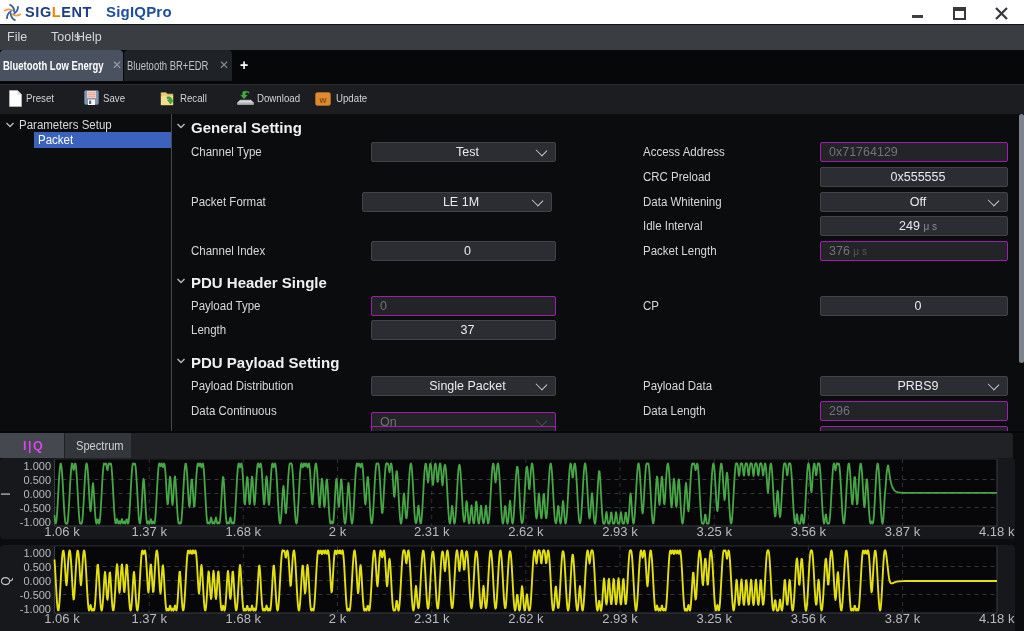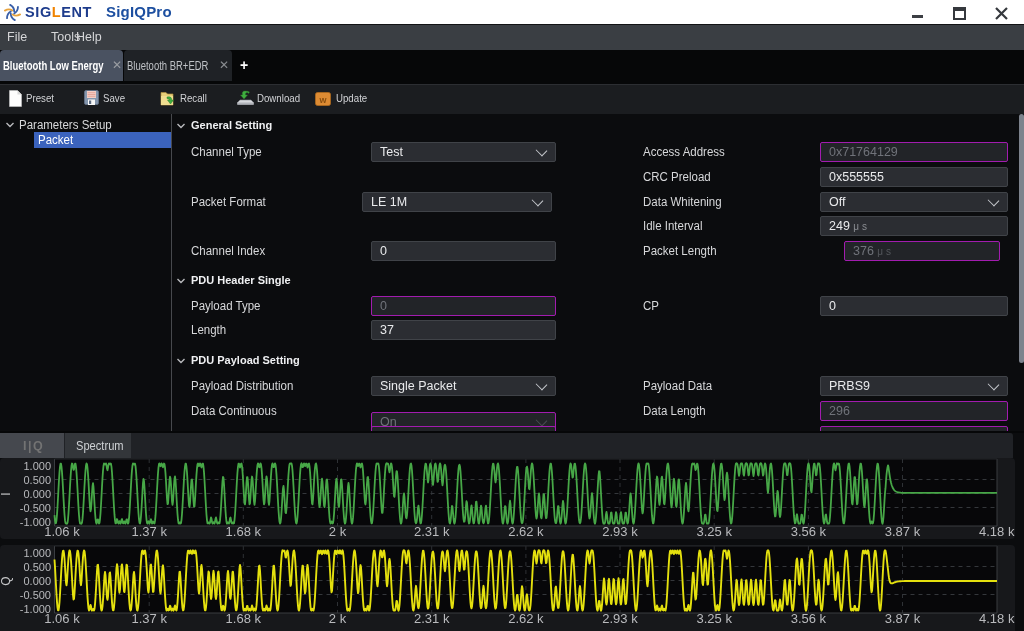--- a/index.html
+++ b/index.html
@@ -25,24 +25,24 @@
 
   
   #toolbar { left:0; top:84px; width:1024px; height:30px; background:#1b1d20; border-top:1px solid #2c2e32; }
   .tbtxt { position:absolute; top:9px; font-size:11px; color:#d2d3d6; transform:scaleX(0.88); transform-origin:0 50%; white-space:nowrap; }
 
   
   #main { left:0; top:114px; width:1024px; height:317px; background:#0b0c0e; overflow:hidden; }
   #vsep { left:171px; top:114px; width:1px; height:317px; background:#47494d; }
 
   .lbl { position:absolute; font-size:12.5px; color:#d7d8da; white-space:nowrap; transform:scaleX(0.92); transform-origin:0 50%; }
-  .hdr { position:absolute; font-size:11px; font-weight:bold; color:#eff0f2; white-space:nowrap; }
+  .hdr { position:absolute; font-size:15px; font-weight:bold; color:#eff0f2; white-space:nowrap; }
   .chev { position:absolute; width:12px; height:12px; }
   .field { position:absolute; height:20px; border-radius:2px; font-size:12.5px; line-height:18px; padding-left:8px; white-space:nowrap; }
-  .en  { background:#2b2d32; border:1px solid #404348; color:#e9eaec; }
+  .en  { background:#2b2d32; border:1px solid #404348; color:#e9eaec;text-align:center; }
   .dis { background:#222428; border:1px solid #a21caf; color:#70737a; }
   .dd::after { content:""; position:absolute; right:9px; top:5px; width:8px; height:8px; border-right:1.6px solid #c6c9cd; border-bottom:1.6px solid #c6c9cd; transform:rotate(45deg) scale(1,0.85); transform-origin:center; margin-top:-2px; }
   .dd.dis::after { border-color:#4a4d52; }
 
   
   #ctabbar { left:0; top:433px; width:1013px; height:25px; background:#202226; border-radius:0 3px 0 0; }
 
   .chartpanel { position:absolute; left:0; width:1015px; background:#17181b; border-radius:4px; }
   .rot { position:absolute; color:#c6c7c9; font-size:12px; transform:rotate(-90deg); }
 </style>
@@ -168,34 +168,34 @@
 
   <div class="lbl abs" style="left:643px;top:145px">Access Address</div>
   <div class="field dis abs" style="left:820px;top:142px;width:188px">0x71764129</div>
   <div class="lbl abs" style="left:643px;top:170px">CRC Preload</div>
   <div class="field en abs" style="left:820px;top:167px;width:188px">0x555555</div>
   <div class="lbl abs" style="left:643px;top:195px">Data Whitening</div>
   <div class="field en dd abs" style="left:820px;top:192px;width:188px">Off</div>
   <div class="lbl abs" style="left:643px;top:219px">Idle Interval</div>
   <div class="field en abs" style="left:820px;top:216px;width:188px">249 <span style="font-size:10px;color:#8b8e93">μ s</span></div>
   <div class="lbl abs" style="left:643px;top:244px">Packet Length</div>
-  <div class="field dis abs" style="left:844px;top:241px;width:156px">376 <span style="font-size:10px;color:#55585d">μ s</span></div>
+  <div class="field dis abs" style="left:820px;top:241px;width:188px">376 <span style="font-size:10px;color:#55585d">μ s</span></div>
   <div class="lbl abs" style="left:643px;top:299px">CP</div>
   <div class="field en abs" style="left:820px;top:296px;width:188px">0</div>
   <div class="lbl abs" style="left:643px;top:379px">Payload Data</div>
   <div class="field en dd abs" style="left:820px;top:376px;width:188px">PRBS9</div>
   <div class="lbl abs" style="left:643px;top:404px">Data Length</div>
   <div class="field dis abs" style="left:820px;top:401px;width:188px">296</div>
   <div class="field dis abs" style="left:820px;top:426px;width:188px"></div>
   <div class="abs" style="left:0;top:431px;width:1024px;height:2px;background:#060708"></div>
 
   <div class="abs" style="left:1019px;top:114px;width:4.5px;height:249px;border-radius:2.5px;background:#7d838d"></div>
   <div id="ctabbar" class="abs"></div>
   <div class="abs" style="left:0;top:433px;width:64px;height:25px;background:#45484e"></div>
-  <div class="abs" style="left:23px;top:439px;font-size:12.5px;font-weight:bold;color:#737373;letter-spacing:1.5px">I|Q</div>
+  <div class="abs" style="left:23px;top:439px;font-size:12.5px;font-weight:bold;color:#d946ef;letter-spacing:1.5px">I|Q</div>
   <div class="abs" style="left:65px;top:433px;width:66px;height:25px;background:#33363a"></div>
   <div class="abs" style="left:76px;top:439px;font-size:12.5px;color:#ced1d4;transform:scaleX(0.89);transform-origin:0 50%">Spectrum</div>
 
   <div class="chartpanel abs" style="top:458px;height:81px"></div>
   <div class="chartpanel abs" style="top:545px;height:93px"></div>
   <svg id="chart1" class="abs" style="left:0;top:458px" width="1015" height="81" viewBox="0 0 1015 81">
       <rect x="54.5" y="1" width="942.5" height="67" fill="#070709"></rect>
       <line x1="149.2" y1="1" x2="149.2" y2="68" stroke="#2e3135" stroke-width="1" stroke-dasharray="4 4"></line>
       <line x1="243.3" y1="1" x2="243.3" y2="68" stroke="#2e3135" stroke-width="1" stroke-dasharray="4 4"></line>
       <line x1="337.5" y1="1" x2="337.5" y2="68" stroke="#2e3135" stroke-width="1" stroke-dasharray="4 4"></line>

